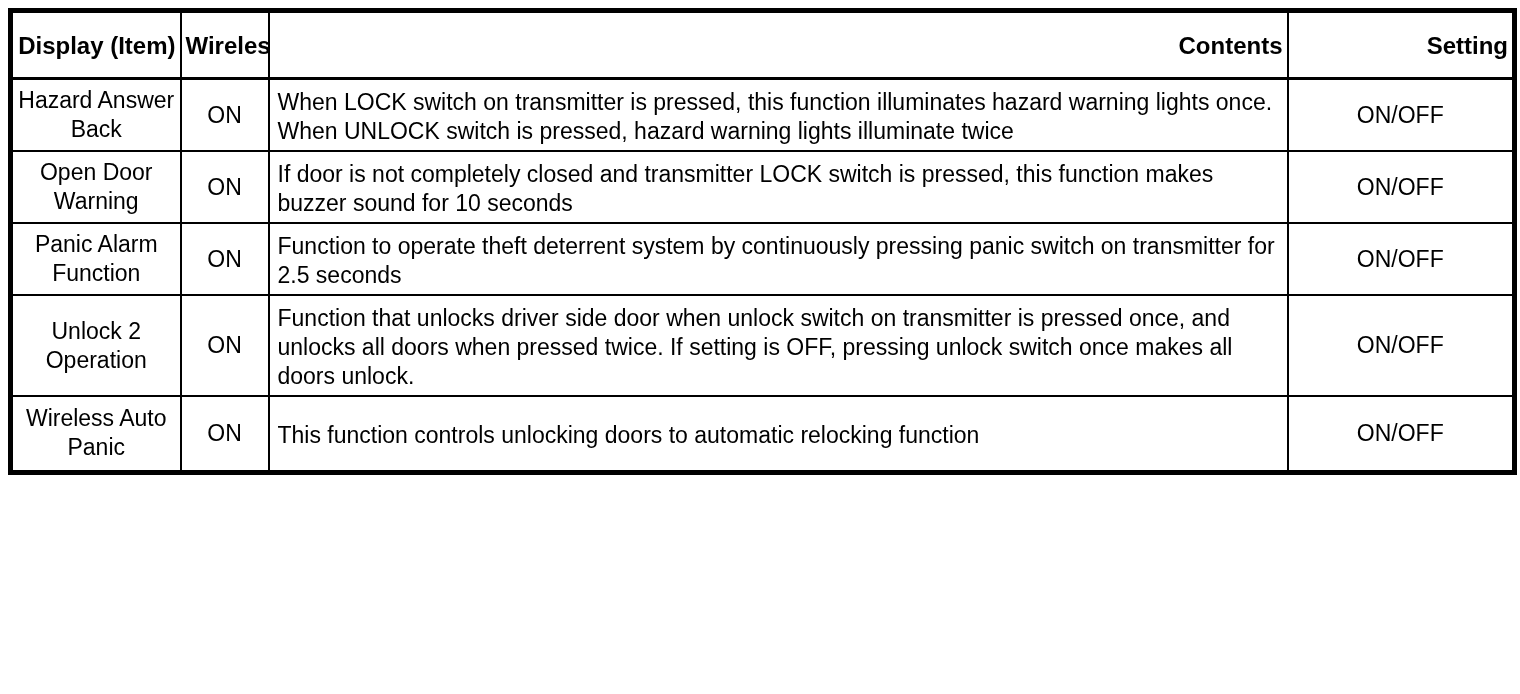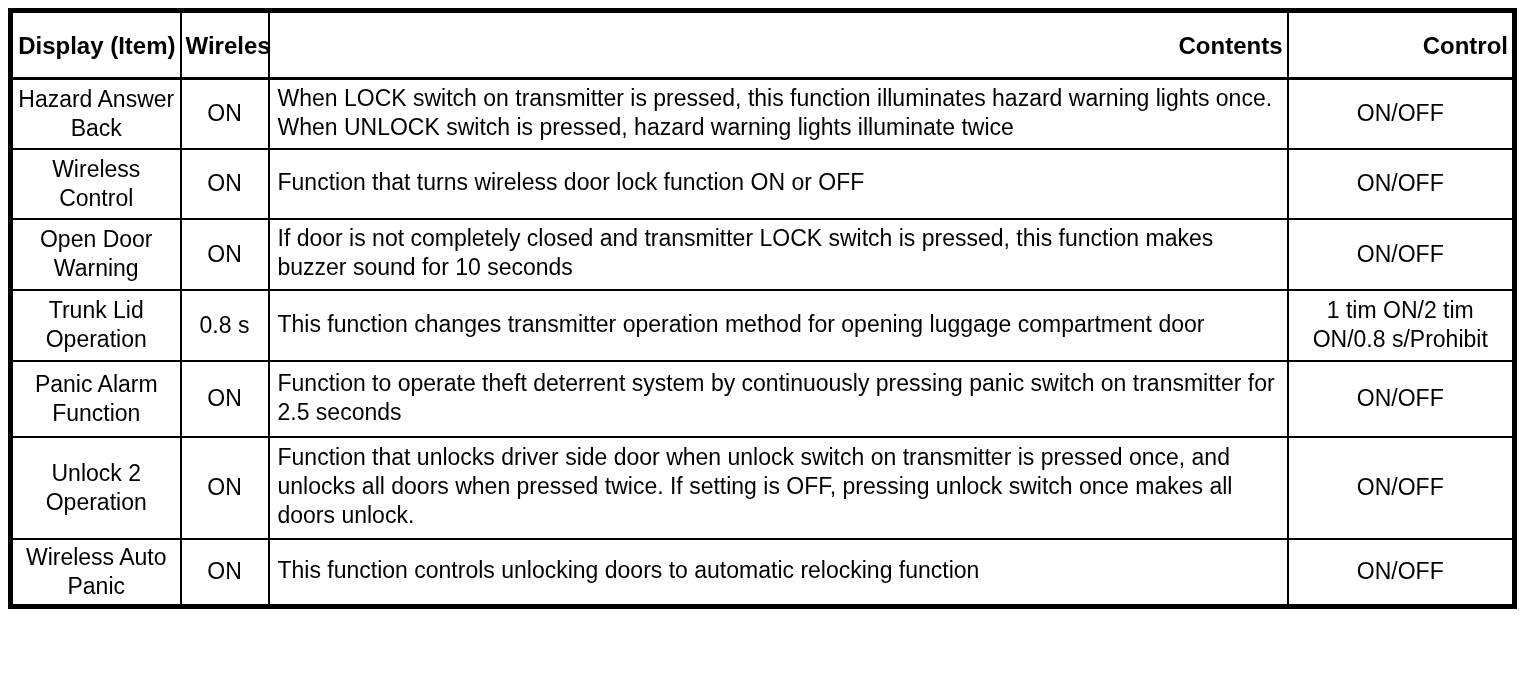--- a/index.html
+++ b/index.html
@@ -47,21 +47,21 @@
   tbody td {
     font-size: 23px;
     line-height: 29px;
   }
   td.cell-center {
     text-align: center;
     padding: 0 4px;
   }
   td.cell-contents {
     text-align: left;
-    padding: 2px 10px 4px 8px;
+    padding: 8px 10px 4px 8px;
   }
   tbody tr:nth-child(1) { height: 70px; }
   tbody tr:nth-child(2) { height: 70px; }
   tbody tr:nth-child(3) { height: 71px; }
   tbody tr:nth-child(4) { height: 71px; }
   tbody tr:nth-child(5) { height: 76px; }
   tbody tr:nth-child(6) { height: 102px; }
   tbody tr:nth-child(7) { height: 68px; }
   tbody tr:nth-child(8) { height: 71px; }
 </style>
@@ -74,47 +74,35 @@
       <col class="c-display">
       <col class="c-default">
       <col class="c-contents">
       <col class="c-setting">
     </colgroup>
     <thead>
       <tr>
         <th>Display (Item)</th>
         <th>Wireless</th>
         <th>Contents</th>
-        <th>Control</th>
+        <th>Setting</th>
       </tr>
     </thead>
     <tbody>
       <tr>
         <td class="cell-center">Hazard Answer Back</td>
         <td class="cell-center">ON</td>
         <td class="cell-contents">When LOCK switch on transmitter is pressed, this function illuminates hazard warning lights once. When UNLOCK switch is pressed, hazard warning lights illuminate twice</td>
         <td class="cell-center">ON/OFF</td>
       </tr>
       <tr>
-        <td class="cell-center">Wireless Control</td>
-        <td class="cell-center">ON</td>
-        <td class="cell-contents">Function that turns wireless door lock function ON or OFF</td>
-        <td class="cell-center">ON/OFF</td>
-      </tr>
-      <tr>
         <td class="cell-center">Open Door Warning</td>
         <td class="cell-center">ON</td>
         <td class="cell-contents">If door is not completely closed and transmitter LOCK switch is pressed, this function makes buzzer sound for 10 seconds</td>
         <td class="cell-center">ON/OFF</td>
-      </tr>
-      <tr>
-        <td class="cell-center">Trunk Lid Operation</td>
-        <td class="cell-center">0.8 s</td>
-        <td class="cell-contents">This function changes transmitter operation method for opening luggage compartment door</td>
-        <td class="cell-center">1 tim ON/2 tim ON/0.8 s/Prohibit</td>
       </tr>
       <tr>
         <td class="cell-center">Panic Alarm Function</td>
         <td class="cell-center">ON</td>
         <td class="cell-contents">Function to operate theft deterrent system by continuously pressing panic switch on transmitter for 2.5 seconds</td>
         <td class="cell-center">ON/OFF</td>
       </tr>
       <tr>
         <td class="cell-center">Unlock 2 Operation</td>
         <td class="cell-center">ON</td>

